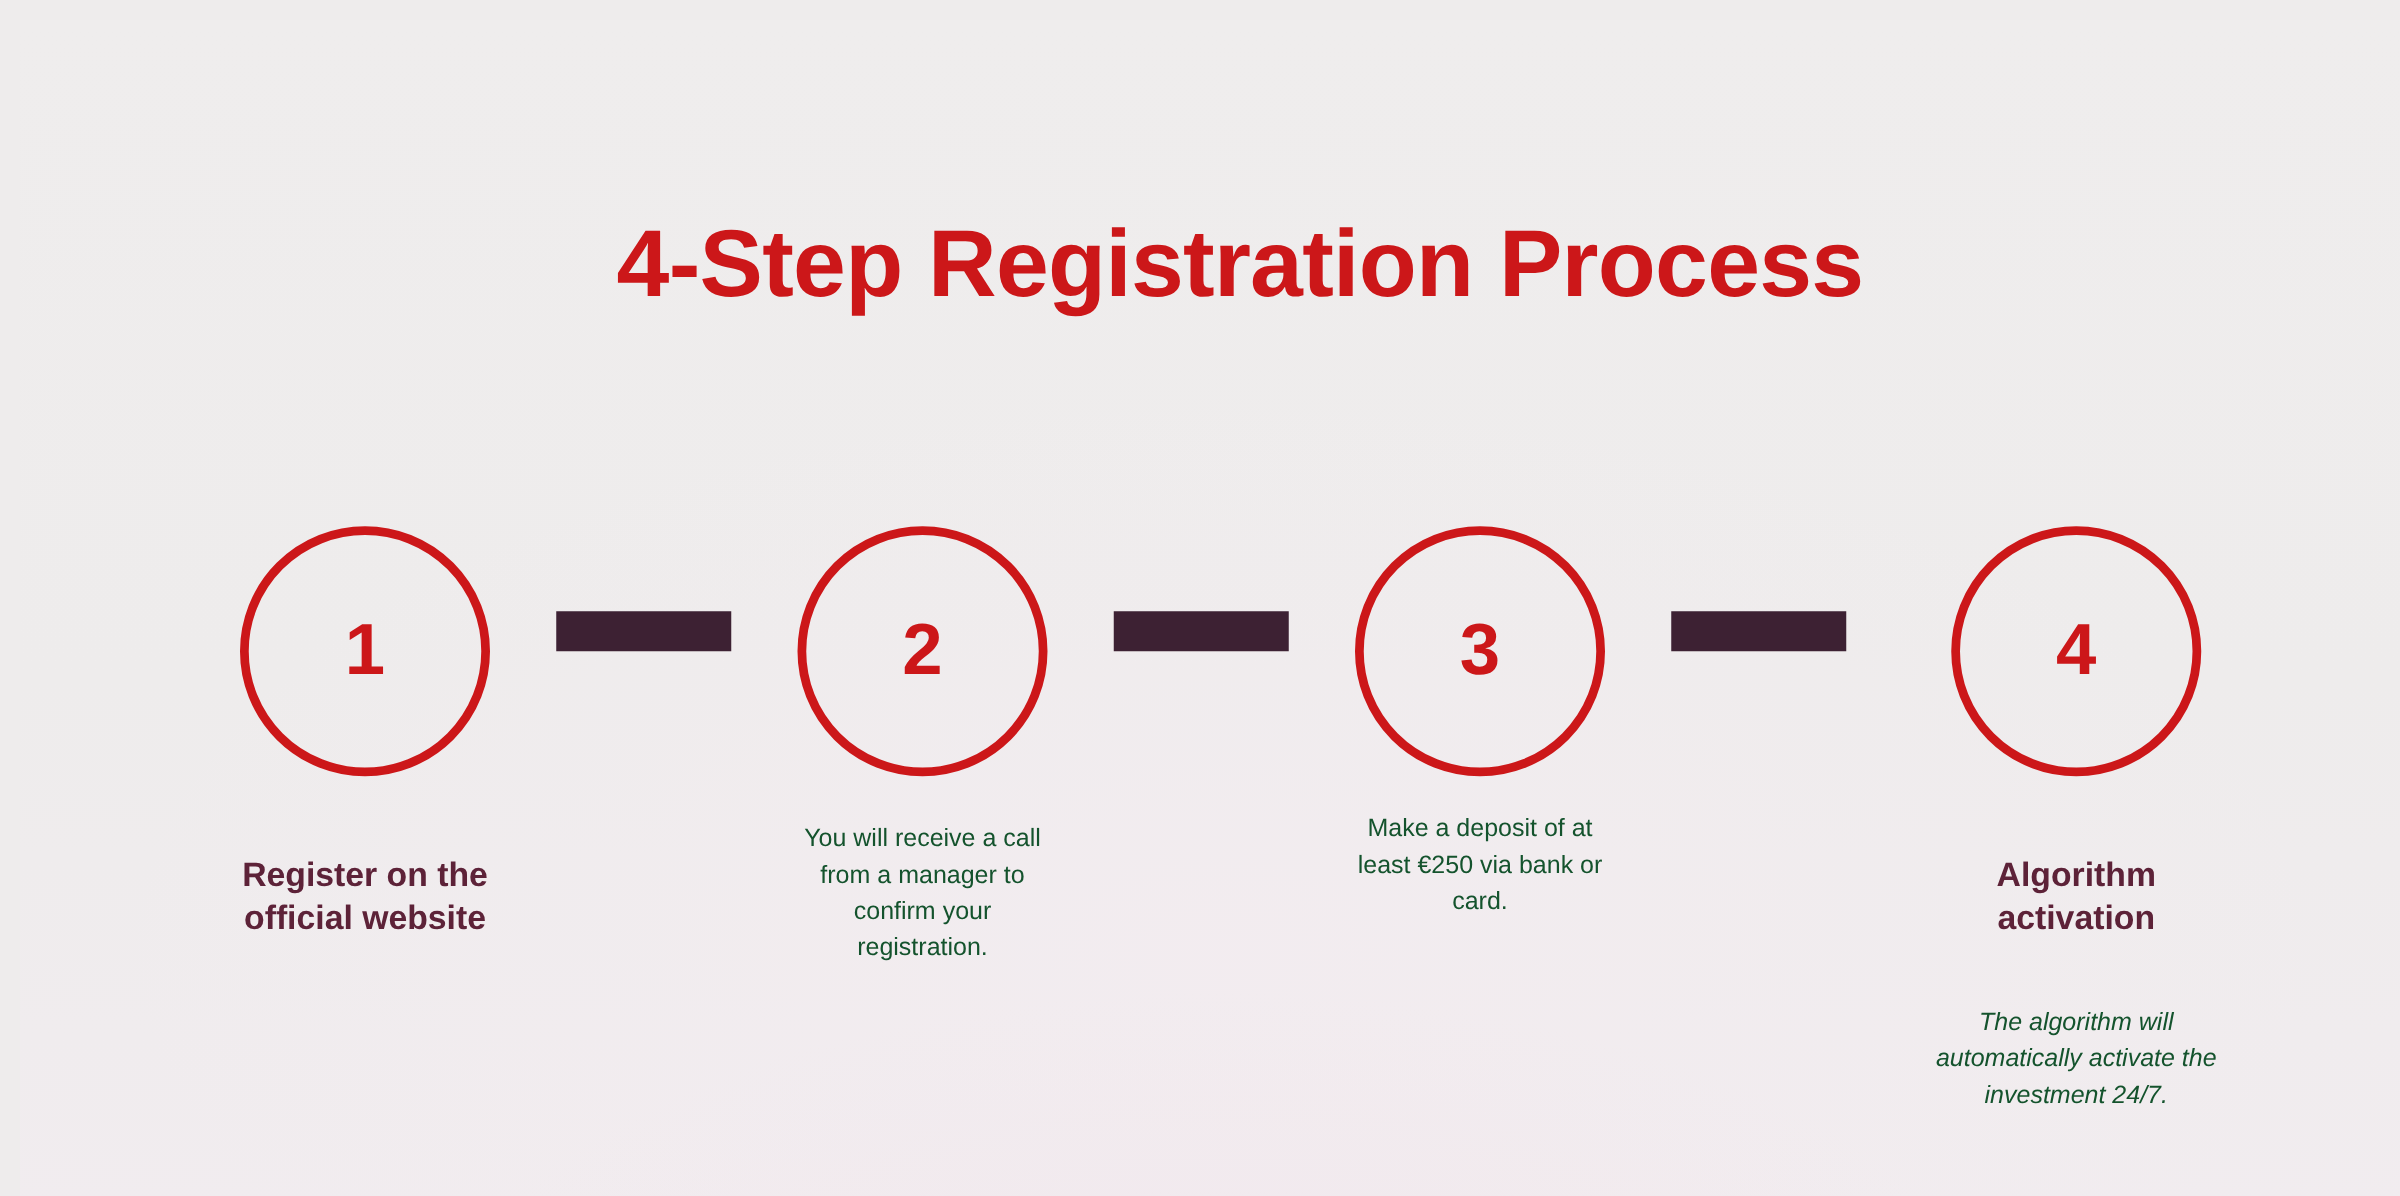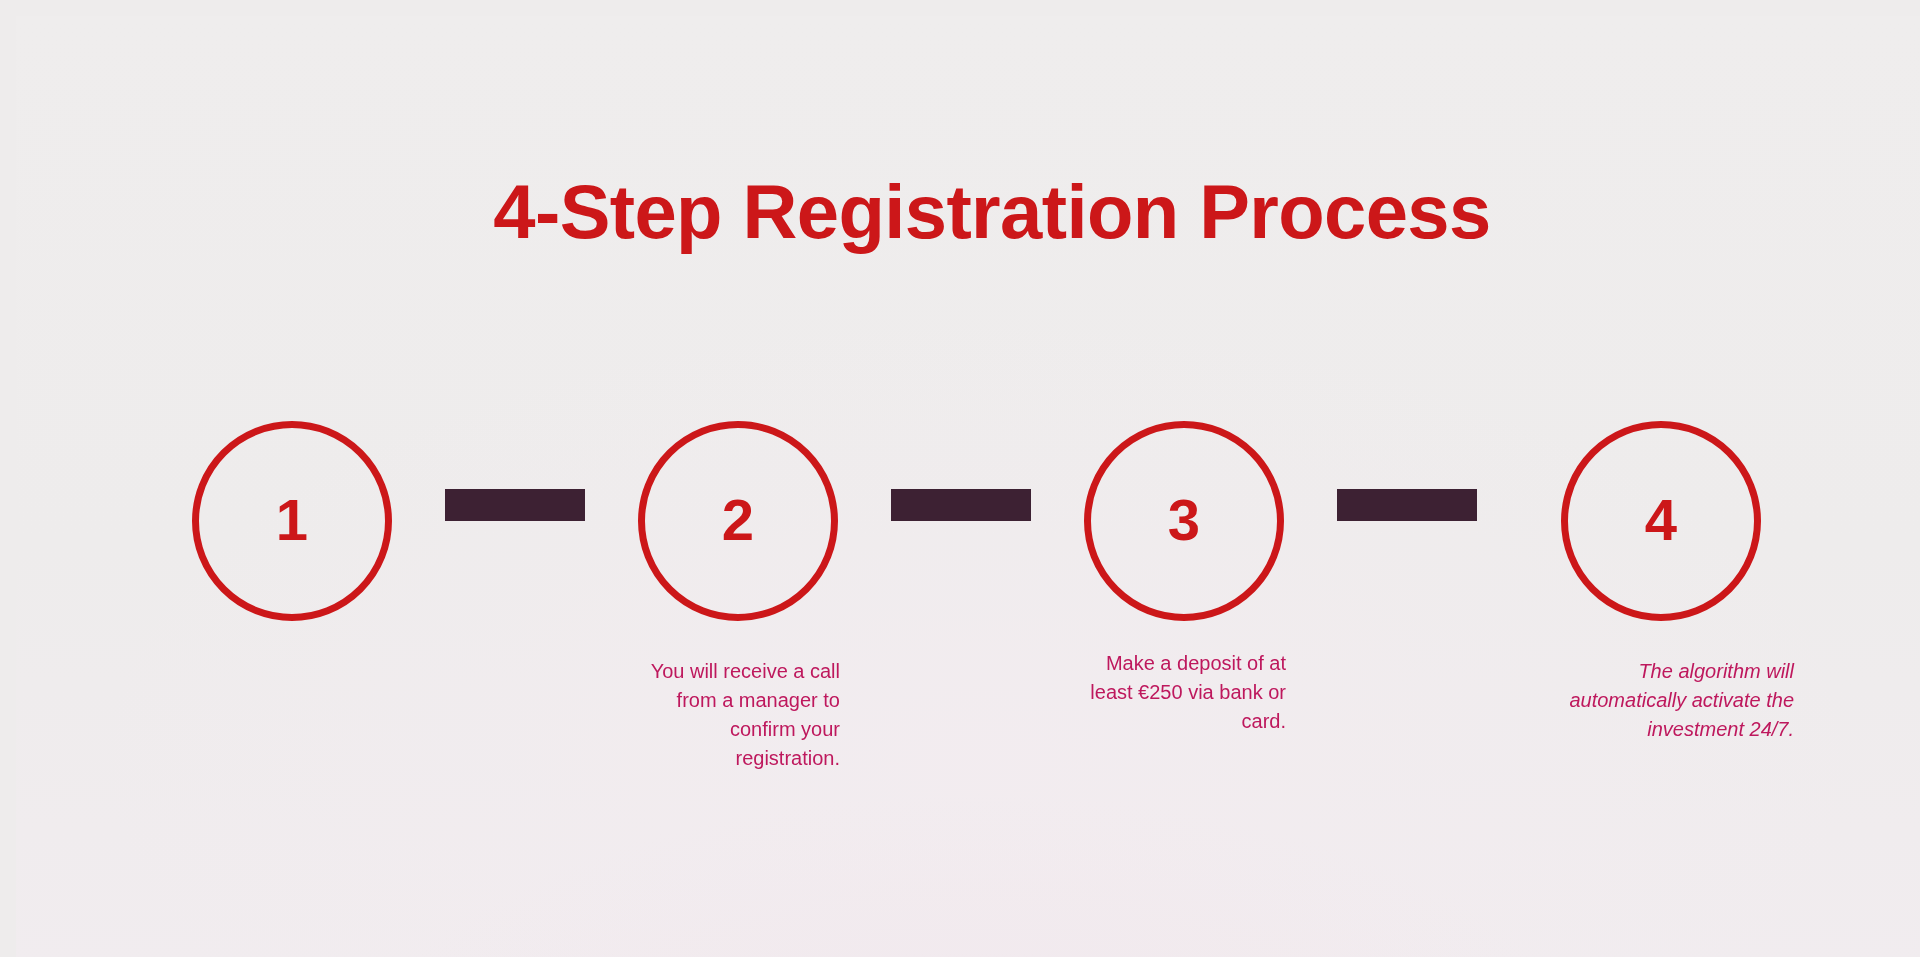--- a/index.html
+++ b/index.html
@@ -111,22 +111,22 @@
     color: #5d2238;
     text-align: center;
     line-height: 1.28;
     max-width: 262px;
   }
 
   .step-desc {
     margin-top: 20px;
     font-size: 20px;
     font-weight: normal;
-    color: #be185d;
-    text-align: right;
+    color: #14532d;
+    text-align: center;
     line-height: 1.45;
     max-width: 262px;
   }
 
   
   .step[data-step-index="0"] .step-desc { max-width: 215px; }
   .step[data-step-index="1"] .step-desc { max-width: 272px; }
   .step[data-step-index="2"] .step-desc { max-width: 268px; margin-top: 12px; }
   .step[data-step-index="3"] .step-desc { max-width: 330px; font-style: italic; }
 
@@ -142,20 +142,21 @@
   <h1 class="title">4-Step Registration Process</h1>
 
   <div class="steps">
 
     <div class="step" data-step-index="0">
       <div class="circle-row">
         <div class="circle">
           <span class="circle-number">1</span>
         </div>
       </div>
+      <div class="step-heading">Register on the official website</div>
     </div>
 
     <div class="connector">
       <div class="connector-line"></div>
     </div>
 
     <div class="step" data-step-index="1">
       <div class="circle-row">
         <div class="circle">
           <span class="circle-number">2</span>
@@ -180,17 +181,18 @@
     <div class="connector">
       <div class="connector-line"></div>
     </div>
 
     <div class="step" data-step-index="3">
       <div class="circle-row">
         <div class="circle">
           <span class="circle-number">4</span>
         </div>
       </div>
+      <div class="step-heading">Algorithm activation</div>
       <div class="step-desc">The algorithm will automatically activate the investment 24/7.</div>
     </div>
 
   </div>
 </div>
 
 </body></html>

